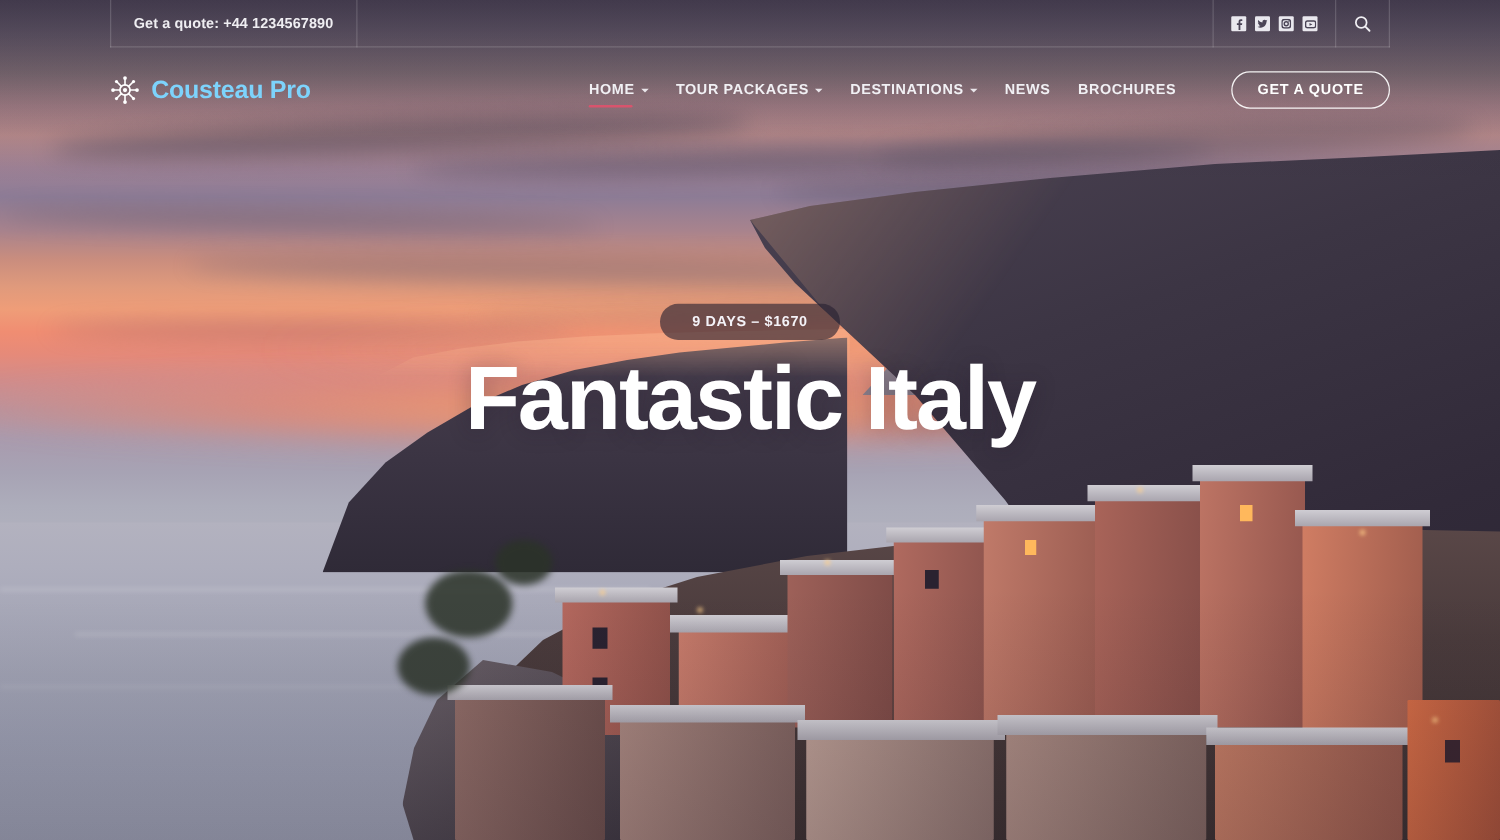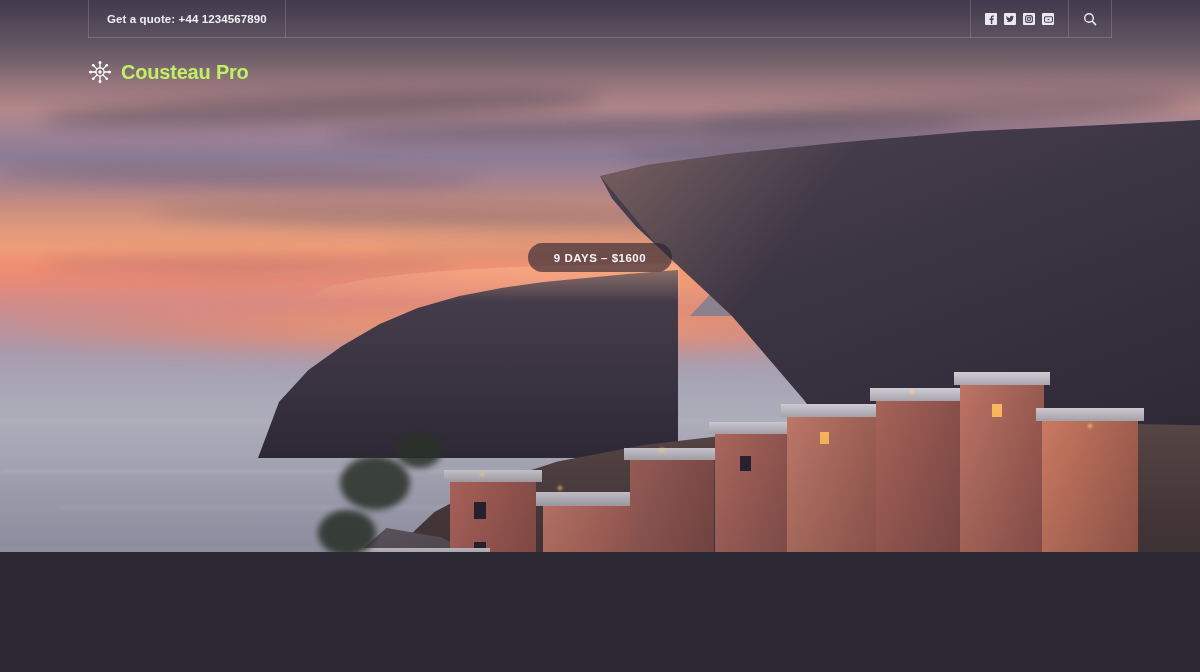--- a/index.html
+++ b/index.html
@@ -6,21 +6,21 @@
   html,body { width:1200px; height:672px; overflow:hidden; }
   body {
     font-family:"Liberation Sans", sans-serif;
     background:#2b2733;
   }
 
   
   .stage {
     position:relative;
     width:1200px;
-    height:552px;
+    height:672px;
     overflow:hidden;
   }
 
   
   .photo { position:absolute; inset:0; overflow:hidden; }
 
   
   .sky {
     position:absolute; left:0; top:0; width:1200px; height:450px;
     background:
@@ -246,21 +246,21 @@
   
   .nav {
     position:absolute; left:0; top:38px; width:1200px; height:68px;
     display:flex; align-items:center;
     padding:0 88px;
     z-index:20;
   }
   .brand { display:flex; align-items:center; gap:9px; }
   .brand-mark { width:24px; height:24px; }
   .brand-text {
-    color:#bef264; font-size:20px; font-weight:700; letter-spacing:-.2px;
+    color:#7dd3fc; font-size:20px; font-weight:700; letter-spacing:-.2px;
   }
   .nav-spacer { flex:1; }
   .menu { display:flex; align-items:center; gap:22px; }
   .menu-item {
     position:relative;
     display:flex; align-items:center; gap:5px;
     color:#f1f0f4;
     font-size:11.5px; font-weight:700; letter-spacing:.5px;
     text-transform:uppercase;
     padding:18px 0;
@@ -517,19 +517,41 @@
             <circle cx="18.8" cy="5.2" r="1.3"></circle>
               <circle cx="5.2" cy="18.8" r="1.3"></circle>
           </g>
         </svg>
       </span>
       <span class="brand-text">Cousteau Pro</span>
     </a>
 
     <div class="nav-spacer"></div>
 
+    <nav class="menu">
+      <a class="menu-item active">
+        <span>HOME</span>
+        <i class="caret"></i>
+      </a>
+      <a class="menu-item">
+        <span>TOUR PACKAGES</span>
+        <i class="caret"></i>
+      </a>
+      <a class="menu-item">
+        <span>DESTINATIONS</span>
+        <i class="caret"></i>
+      </a>
+      <a class="menu-item">
+        <span>NEWS</span>
+      </a>
+      <a class="menu-item">
+        <span>BROCHURES</span>
+      </a>
+      <a class="quote-btn">GET A QUOTE</a>
+    </nav>
   </div>
 
   <div class="hero">
-    <div class="badge">9 DAYS – $1600</div>
+    <div class="badge">9 DAYS – $1670</div>
+    <h1 class="hero-title">Fantastic Italy</h1>
   </div>
 
 </div>
 
 </body></html>

